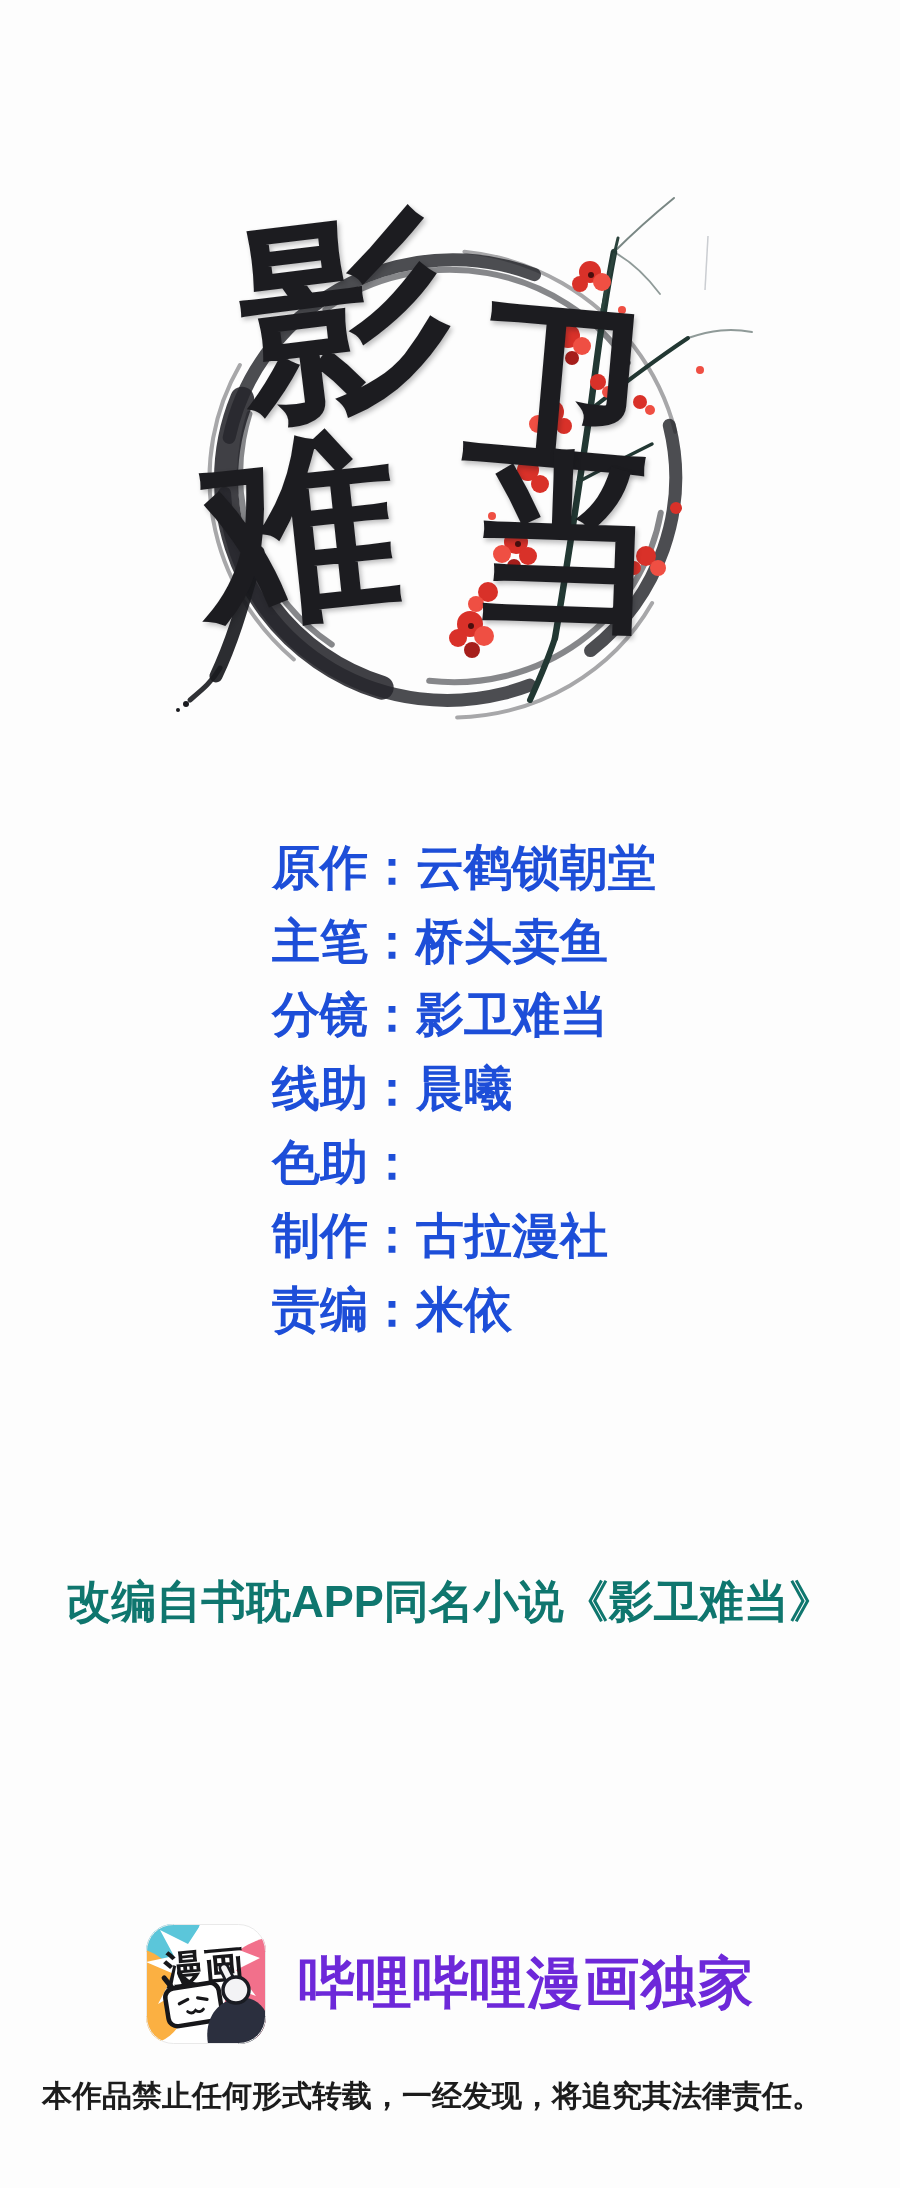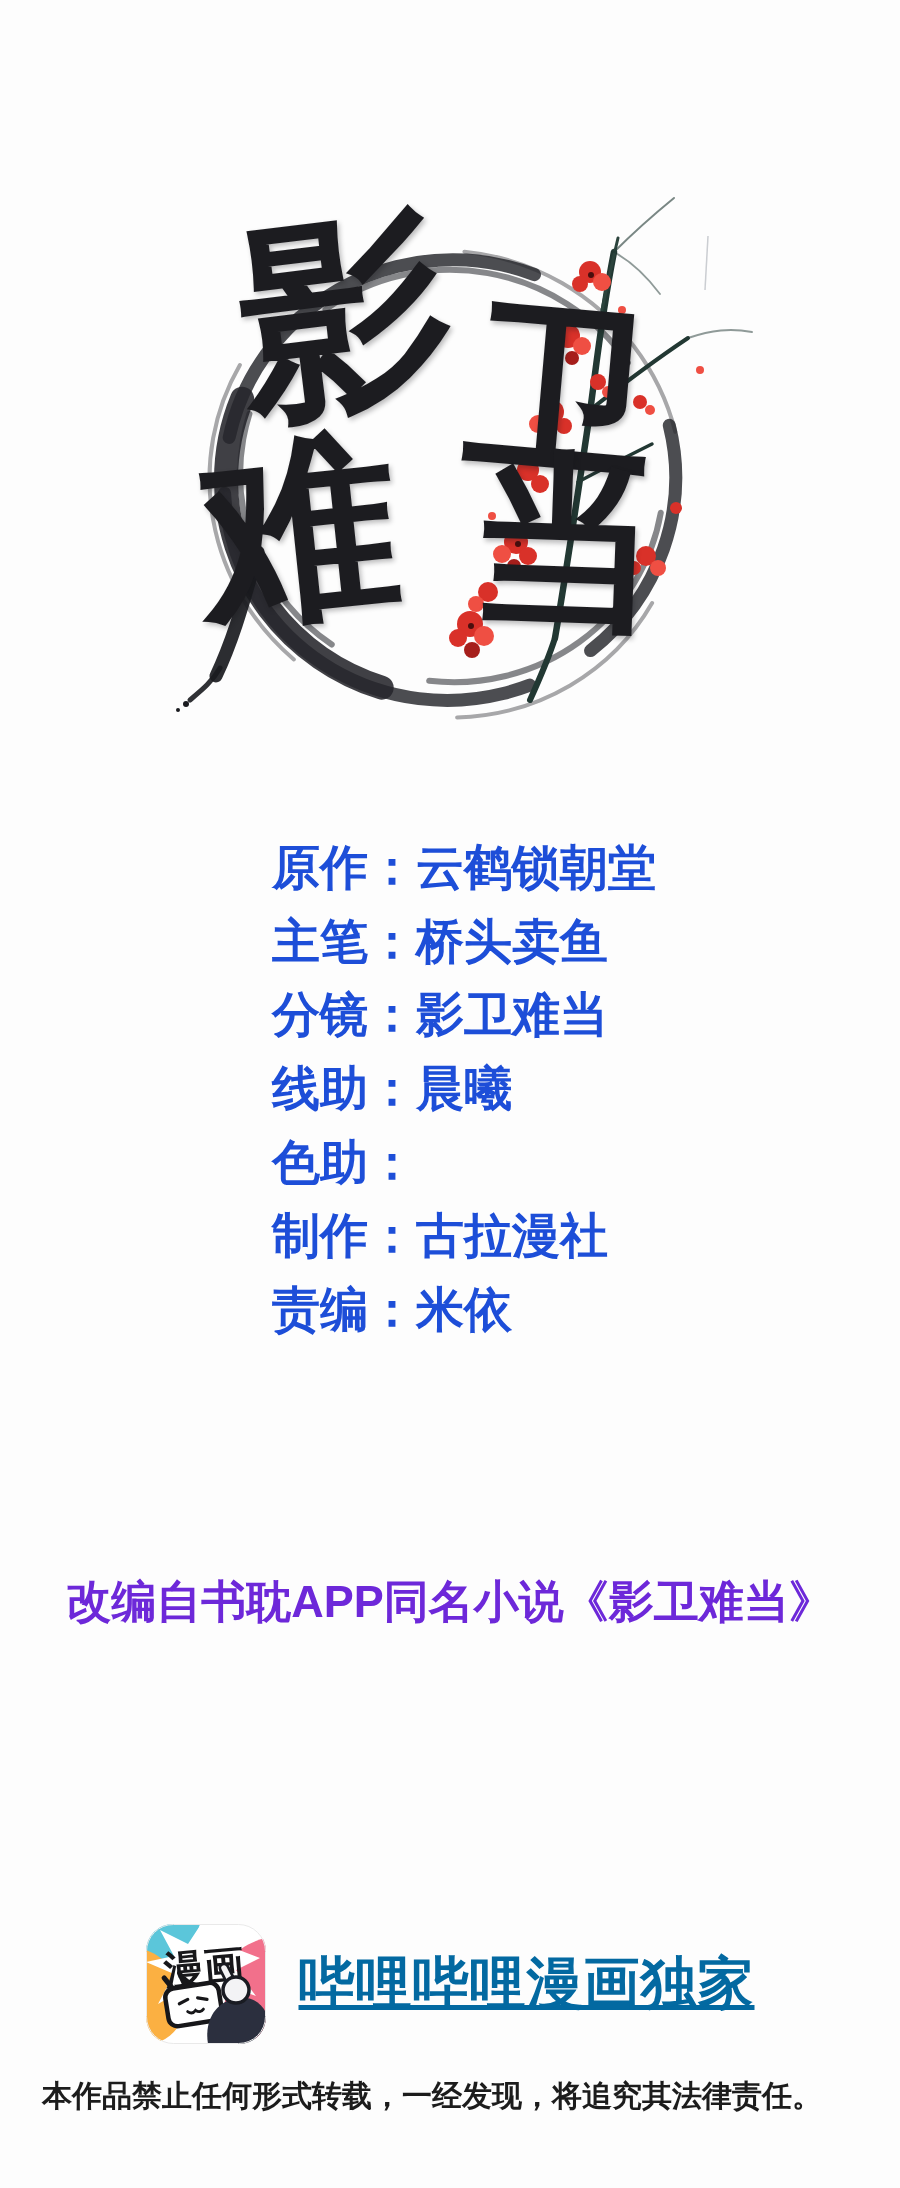--- a/index.html
+++ b/index.html
@@ -16,27 +16,27 @@
   .ch3{left:200px;top:428px;font-size:198px;transform:rotate(-6deg);}
   .ch4{left:468px;top:446px;font-size:192px;transform:rotate(2deg);}
 
   
   .credits{position:absolute;left:272px;top:831px;font-size:48px;font-weight:700;color:#1d4ed8;}
   .credit-row{height:73.7px;display:flex;align-items:center;}
   .credit-name{white-space:pre;}
 
   
   .adaptation{position:absolute;left:0;top:1572px;width:900px;text-align:center;
-              font-size:45px;font-weight:700;color:#6d28d9;}
+              font-size:45px;font-weight:700;color:#0f766e;}
 
   
   .brand-row{position:absolute;left:0;top:1924px;width:900px;display:flex;
              justify-content:center;align-items:center;gap:33px;}
   .app-icon{width:120px;height:120px;flex:0 0 auto;}
-  .brand-text{font-size:56px;font-weight:800;letter-spacing:1px;color:#0369a1;text-decoration:underline;}
+  .brand-text{font-size:56px;font-weight:800;letter-spacing:1px;color:#6d28d9;}
 
   
   .footer{position:absolute;left:0;top:2076px;width:864px;text-align:center;
           font-size:30px;font-weight:700;color:#1c1c1c;}
 </style>
 </head>
 <body>
 
 <div class="page">
 

